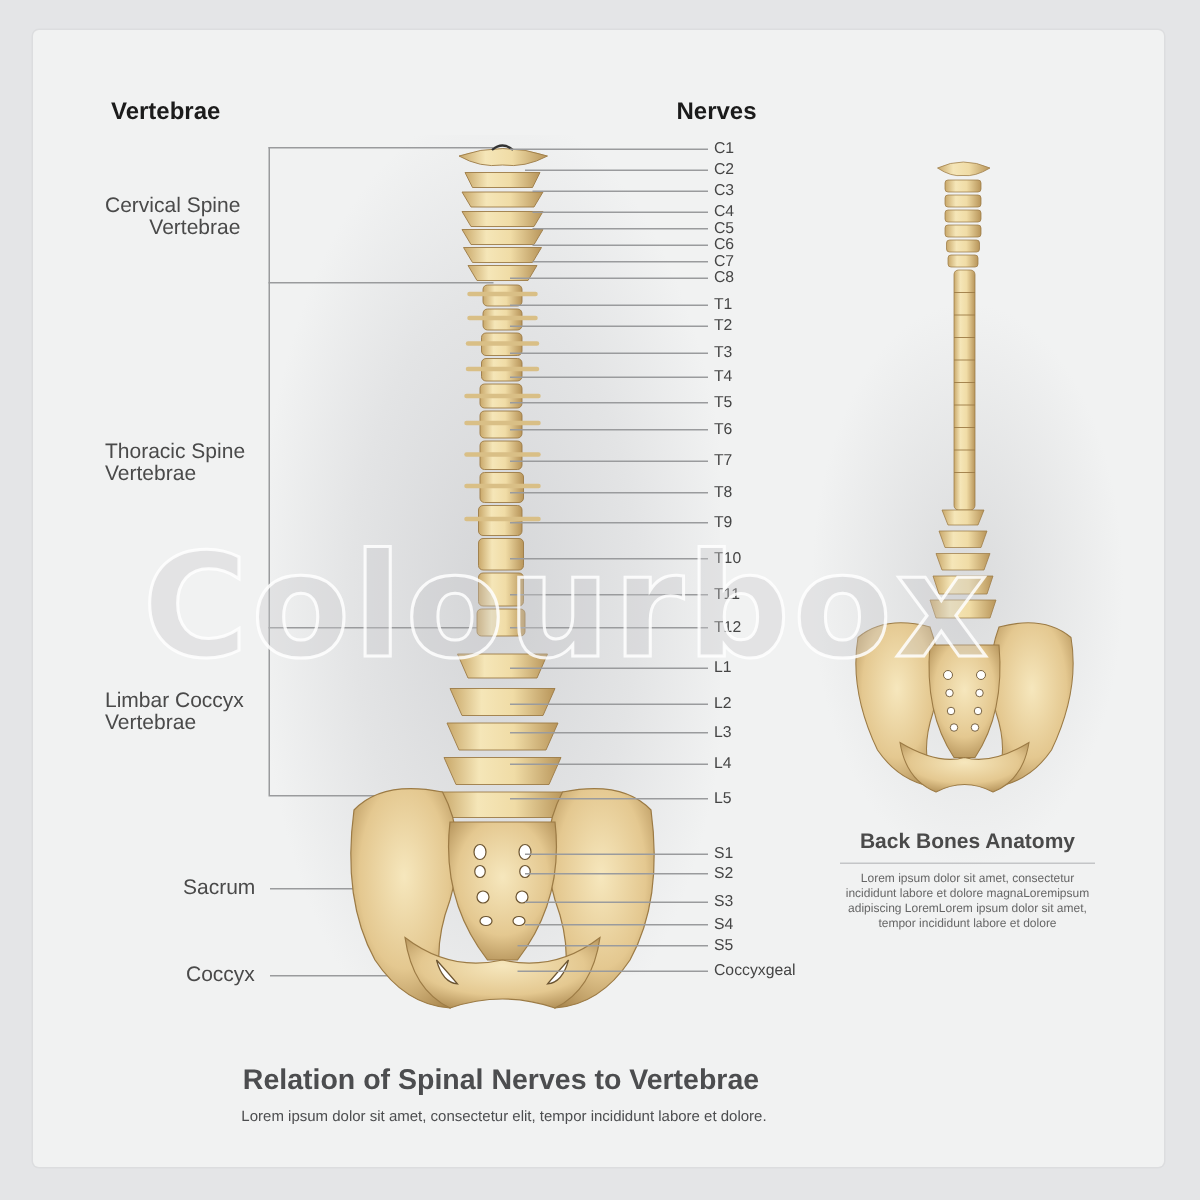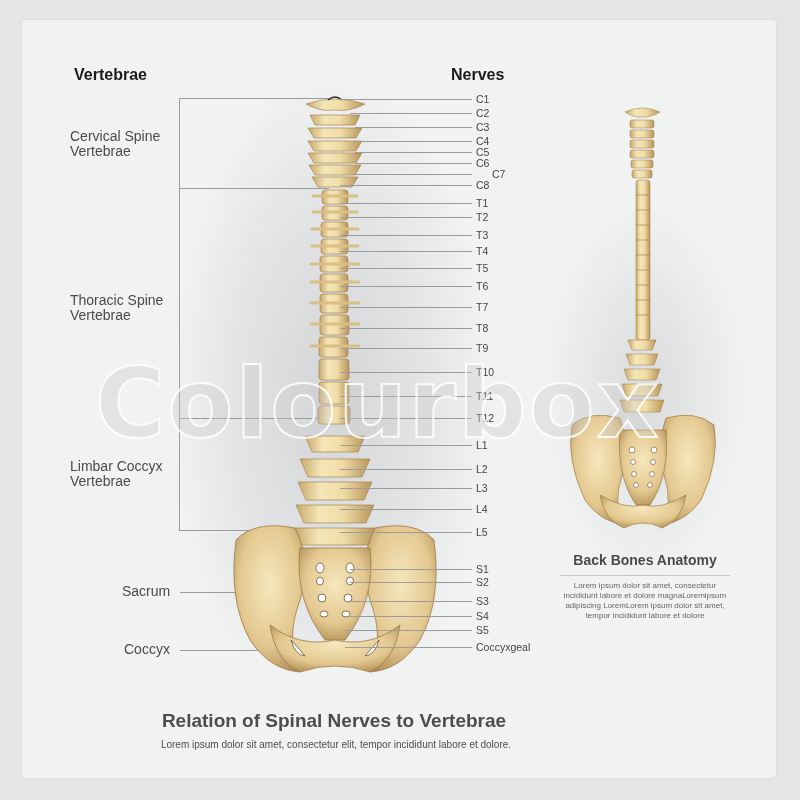--- a/index.html
+++ b/index.html
@@ -24,21 +24,21 @@
 </head>
 <body>
 
 <div class="frame"></div>
 <div class="glow"></div>
 <div class="glow2"></div>
 
 <p class="abs hdr" style="left:74px;top:66px;">Vertebrae</p>
 <p class="abs hdr" style="left:451px;top:66px;">Nerves</p>
 
-<div class="abs region" style="left:70px;top:129px;">
+<div class="abs region" style="left:70px;top:129px;text-align:right;">
   <div>Cervical Spine</div>
   <div>Vertebrae</div>
 </div>
 <div class="abs region" style="left:70px;top:293px;">
   <div>Thoracic Spine</div>
   <div>Vertebrae</div>
 </div>
 <div class="abs region" style="left:70px;top:459px;">
   <div>Limbar Coccyx</div>
   <div>Vertebrae</div>
@@ -169,21 +169,21 @@
   <div class="line" style="left:345px;top:647px;width:127px;"></div>
 </div>
 
 <div>
   <span class="abs nerve" style="left:476px;top:94px;">C1</span>
   <span class="abs nerve" style="left:476px;top:108px;text-align:right;">C2</span>
   <span class="abs nerve" style="left:476px;top:122px;">C3</span>
   <span class="abs nerve" style="left:476px;top:136px;">C4</span>
   <span class="abs nerve" style="left:476px;top:147px;">C5</span>
   <span class="abs nerve" style="left:476px;top:158px;">C6</span>
-  <span class="abs nerve" style="left:476px;top:169px;margin-left:16px;">C7</span>
+  <span class="abs nerve" style="left:476px;top:169px;">C7</span>
   <span class="abs nerve" style="left:476px;top:180px;">C8</span>
   <span class="abs nerve" style="left:476px;top:198px;">T1</span>
   <span class="abs nerve" style="left:476px;top:212px;">T2</span>
   <span class="abs nerve" style="left:476px;top:230px;">T3</span>
   <span class="abs nerve" style="left:476px;top:246px;">T4</span>
   <span class="abs nerve" style="left:476px;top:263px;">T5</span>
   <span class="abs nerve" style="left:476px;top:281px;">T6</span>
   <span class="abs nerve" style="left:476px;top:302px;">T7</span>
   <span class="abs nerve" style="left:476px;top:323px;">T8</span>
   <span class="abs nerve" style="left:476px;top:343px;text-align:right;">T9</span>

